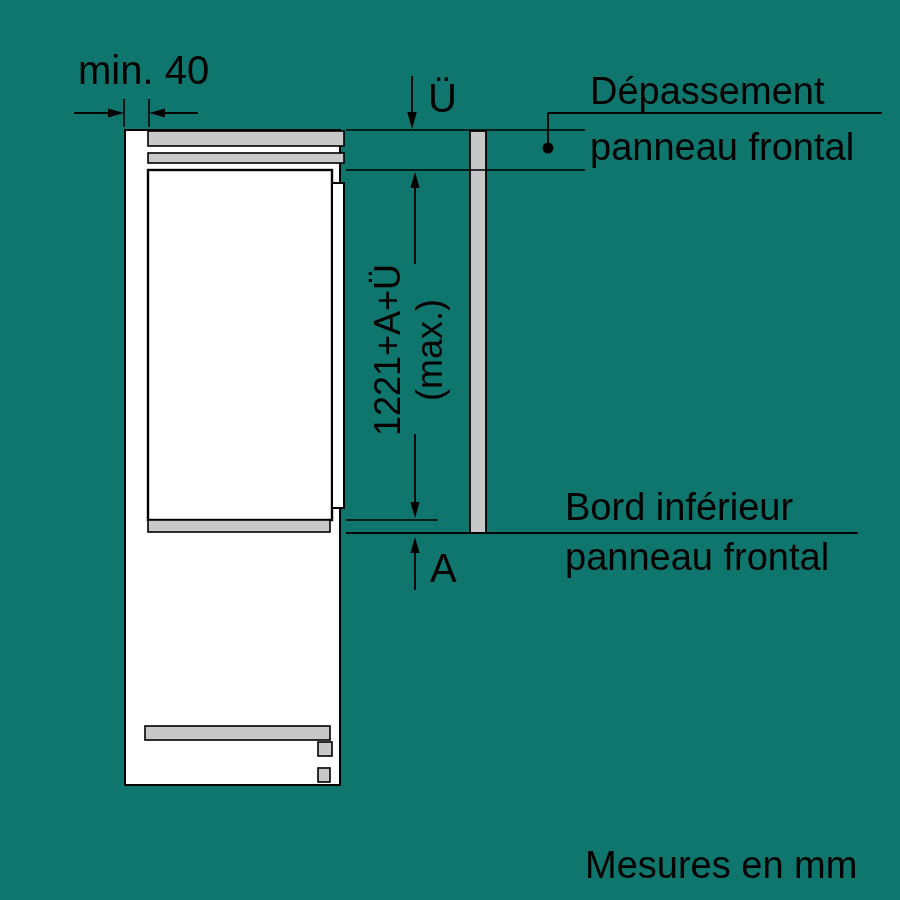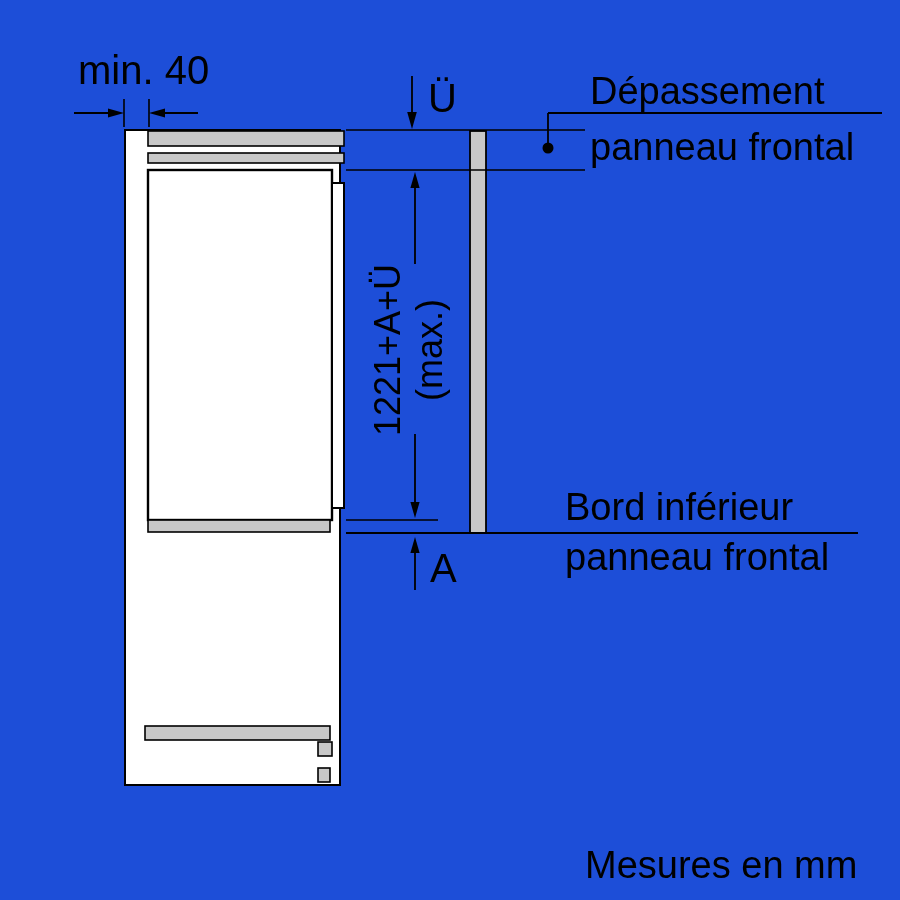--- a/index.html
+++ b/index.html
@@ -9,21 +9,21 @@
     }
     body {
       width: 900px;
       height: 900px;
       font-family: "Liberation Sans", "DejaVu Sans", sans-serif;
     }
     .stage {
       position: relative;
       width: 900px;
       height: 900px;
-      background: #1d4ed8;
+      background: #0f766e;
       overflow: hidden;
     }
     svg text {
       fill: #000000;
       font-family: "Liberation Sans", "DejaVu Sans", sans-serif;
     }
     svg line {
       stroke: #000000;
     }
   </style>

